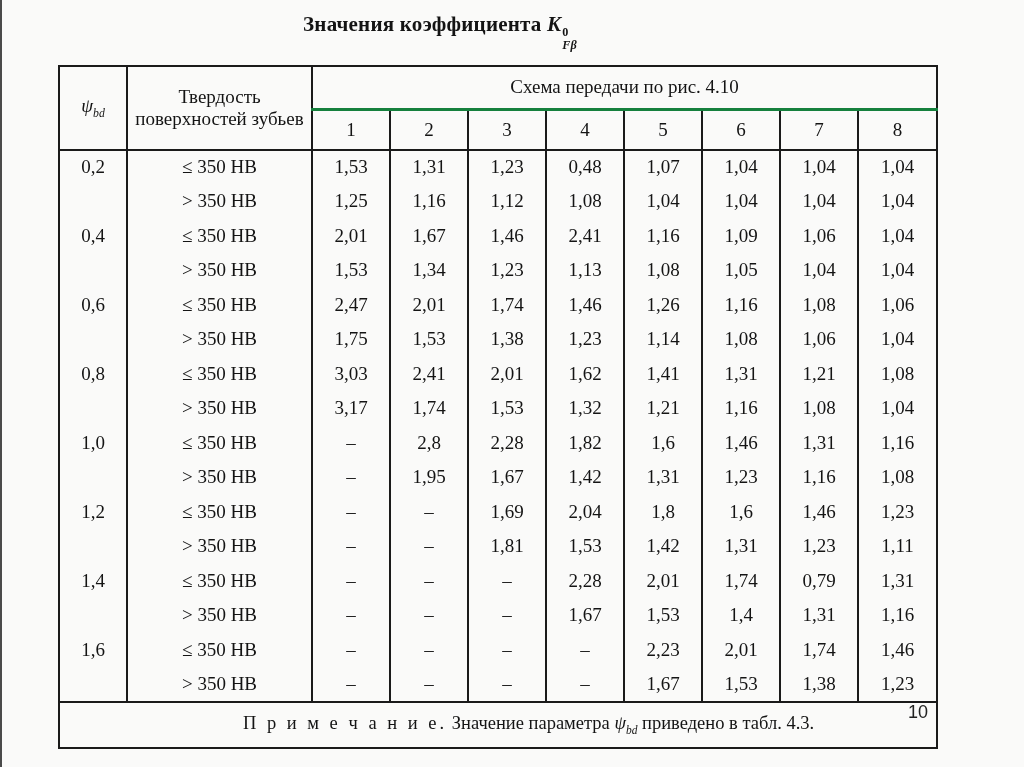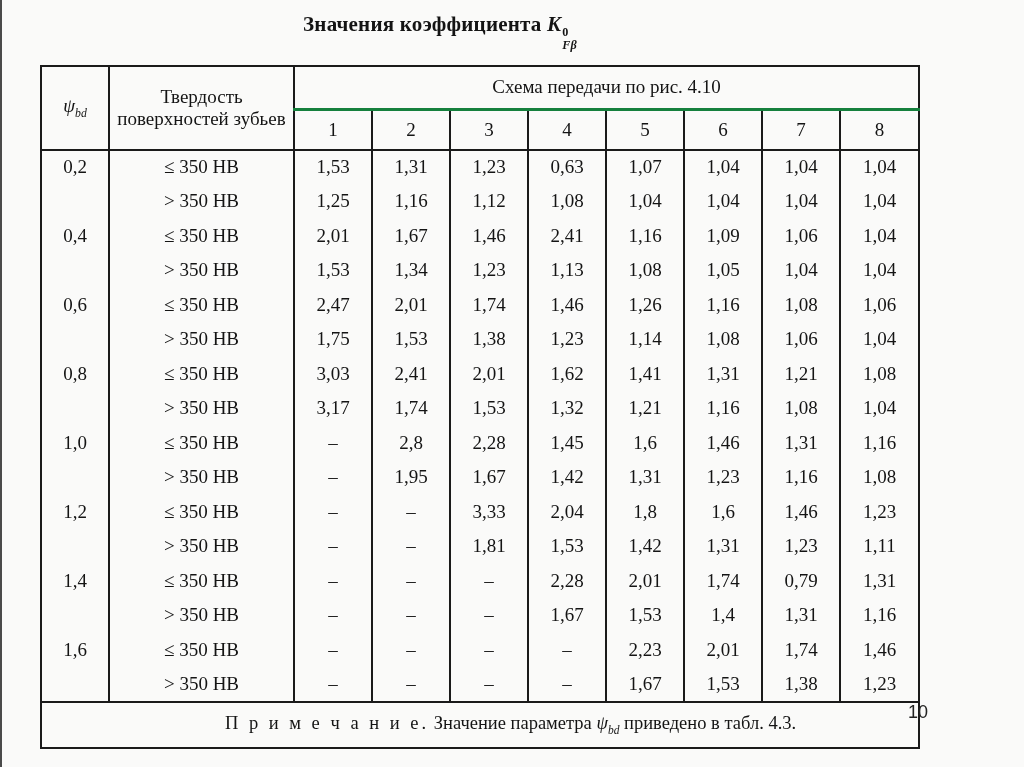--- a/index.html
+++ b/index.html
@@ -18,21 +18,21 @@
   }
   .ksym{font-style:italic;font-weight:bold;}
   .kstack{
     display:inline-flex;flex-direction:column;align-items:flex-start;
     font-size:0.58em;line-height:1.05;vertical-align:-0.45em;margin-left:1px;
   }
   .kstack .ksup{font-style:normal;}
   .kstack .ksub{font-style:italic;}
 
   table.coef{
-    position:absolute;left:40px;top:65px;width:830px;
+    position:absolute;left:58px;top:65px;width:830px;
     border-collapse:collapse;table-layout:fixed;
     border:2px solid #1a1a1a;
     font-size:19px;
   }
   table.coef th, table.coef td{
     padding:0 3px;text-align:center;vertical-align:middle;
     font-weight:normal;
   }
   
   table.coef th, table.coef tbody td{
@@ -100,21 +100,21 @@
       <th>8</th>
     </tr>
   </thead>
   <tbody>
       <tr>
         <td class="psi">0,2</td>
         <td class="hardness">≤ 350 НВ</td>
         <td class="val">1,53</td>
         <td class="val">1,31</td>
         <td class="val">1,23</td>
-        <td class="val">0,63</td>
+        <td class="val">0,48</td>
         <td class="val">1,07</td>
         <td class="val">1,04</td>
         <td class="val">1,04</td>
         <td class="val">1,04</td>
       </tr>
       <tr>
         <td class="psi"></td>
         <td class="hardness">&gt; 350 НВ</td>
         <td class="val">1,25</td>
         <td class="val">1,16</td>
@@ -196,21 +196,21 @@
         <td class="val">1,16</td>
         <td class="val">1,08</td>
         <td class="val">1,04</td>
       </tr>
       <tr>
         <td class="psi">1,0</td>
         <td class="hardness">≤ 350 НВ</td>
         <td class="val">–</td>
         <td class="val">2,8</td>
         <td class="val">2,28</td>
-        <td class="val">1,45</td>
+        <td class="val">1,82</td>
         <td class="val">1,6</td>
         <td class="val">1,46</td>
         <td class="val">1,31</td>
         <td class="val">1,16</td>
       </tr>
       <tr>
         <td class="psi"></td>
         <td class="hardness">&gt; 350 НВ</td>
         <td class="val">–</td>
         <td class="val">1,95</td>
@@ -219,21 +219,21 @@
         <td class="val">1,31</td>
         <td class="val">1,23</td>
         <td class="val">1,16</td>
         <td class="val">1,08</td>
       </tr>
       <tr>
         <td class="psi">1,2</td>
         <td class="hardness">≤ 350 НВ</td>
         <td class="val">–</td>
         <td class="val">–</td>
-        <td class="val">3,33</td>
+        <td class="val">1,69</td>
         <td class="val">2,04</td>
         <td class="val">1,8</td>
         <td class="val">1,6</td>
         <td class="val">1,46</td>
         <td class="val">1,23</td>
       </tr>
       <tr>
         <td class="psi"></td>
         <td class="hardness">&gt; 350 НВ</td>
         <td class="val">–</td>

